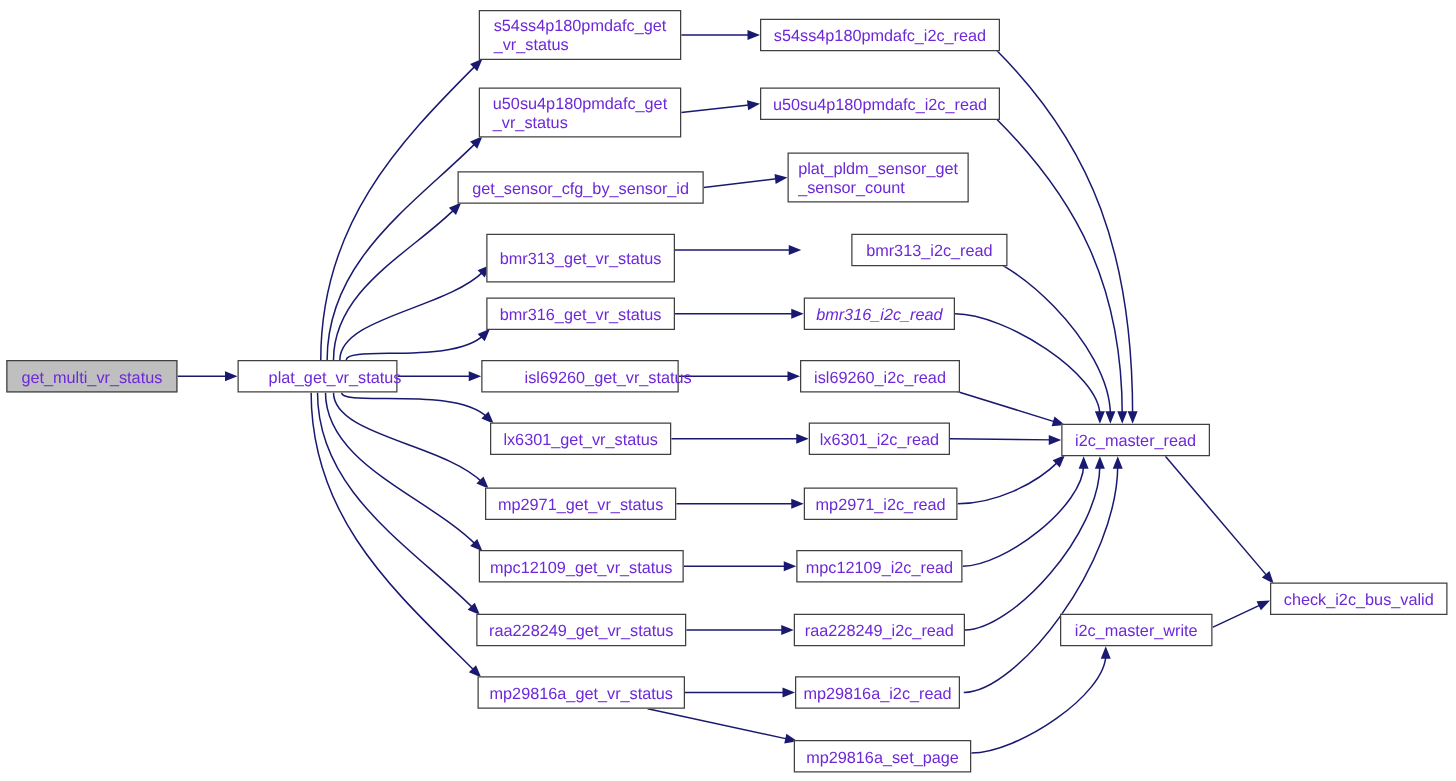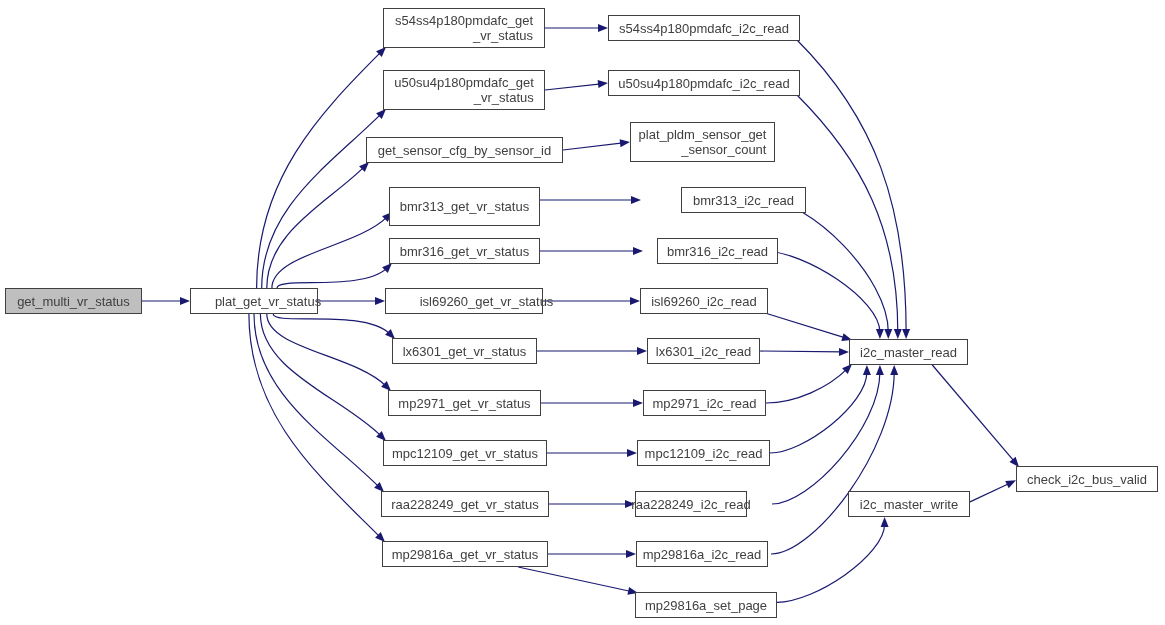--- a/index.html
+++ b/index.html
@@ -1,23 +1,23 @@
 <!DOCTYPE html>
 <html><head>
 <meta charset="utf-8">
 <style>
   html,body{margin:0;padding:0;background:#ffffff;}
   body{width:1165px;height:625px;font-family:"Liberation Sans",sans-serif;}
   .canvas{position:relative;width:1165px;height:625px;background:#ffffff;overflow:hidden;}
   .edge-layer{position:absolute;left:0;top:0;width:1165px;height:625px;}
   .node{
     position:absolute;box-sizing:border-box;
-    border:1.5px solid #404040;background:#ffffff;color:#404040;
+    border:1.5px solid #404040;background:#ffffff;color:#6d28d9;
     display:flex;align-items:center;justify-content:center;
-    text-align:right;font-size:13px;line-height:15px;
+    text-align:left;font-size:13px;line-height:15px;
     white-space:pre-line;cursor:pointer;
   }
   .node.highlight{background:#bfbfbf;}
 </style>
 </head>
 <body>
 
 <div class="canvas">
   <svg class="edge-layer" id="edge-layer" viewBox="0 0 1165 625">
       <g>
@@ -183,25 +183,25 @@
       <div class="node" style="left: 392px; top: 338px; width: 145px; height: 26px; border-color: rgb(64, 64, 64);">lx6301_get_vr_status</div>
       <div class="node" style="left: 388px; top: 390px; width: 153px; height: 26px; border-color: rgb(64, 64, 64);">mp2971_get_vr_status</div>
       <div class="node" style="left: 383px; top: 440px; width: 164px; height: 26px; border-color: rgb(64, 64, 64);">mpc12109_get_vr_status</div>
       <div class="node" style="left: 381px; top: 491px; width: 168px; height: 26px; border-color: rgb(64, 64, 64);">raa228249_get_vr_status</div>
       <div class="node" style="left: 382px; top: 541px; width: 166px; height: 26px; border-color: rgb(64, 64, 64);">mp29816a_get_vr_status</div>
       <div class="node" style="left: 608px; top: 15px; width: 192px; height: 26px; border-color: rgb(64, 64, 64);">s54ss4p180pmdafc_i2c_read</div>
       <div class="node" style="left: 608px; top: 70px; width: 192px; height: 26px; border-color: rgb(64, 64, 64);">u50su4p180pmdafc_i2c_read</div>
       <div class="node" style="left: 630px; top: 122px; width: 145px; height: 40px; border-color: rgb(64, 64, 64);">plat_pldm_sensor_get
 _sensor_count</div>
       <div class="node" style="left: 641px; top: 187px; width: 125px; height: 26px; border-color: rgb(64, 64, 64); margin-left: 40px;">bmr313_i2c_read</div>
-      <div class="node" style="left: 657px; top: 238px; width: 121px; height: 26px; border-color: rgb(64, 64, 64);">bmr316_i2c_read</div>
+      <div class="node" style="left: 643px; top: 238px; width: 121px; height: 26px; border-color: rgb(64, 64, 64); font-style: italic;">bmr316_i2c_read</div>
       <div class="node" style="left: 640px; top: 288px; width: 128px; height: 26px; border-color: rgb(64, 64, 64);">isl69260_i2c_read</div>
       <div class="node" style="left: 647px; top: 338px; width: 113px; height: 26px; border-color: rgb(64, 64, 64);">lx6301_i2c_read</div>
       <div class="node" style="left: 643px; top: 390px; width: 123px; height: 26px; border-color: rgb(64, 64, 64);">mp2971_i2c_read</div>
       <div class="node" style="left: 637px; top: 440px; width: 133px; height: 26px; border-color: rgb(64, 64, 64);">mpc12109_i2c_read</div>
-      <div class="node" style="left: 635px; top: 491px; width: 112px; height: 26px; border-color: rgb(64, 64, 64);">raa228249_i2c_read</div>
+      <div class="node" style="left: 635px; top: 491px; width: 137px; height: 26px; border-color: rgb(64, 64, 64);">raa228249_i2c_read</div>
       <div class="node" style="left: 636px; top: 541px; width: 132px; height: 26px; border-color: rgb(64, 64, 64);">mp29816a_i2c_read</div>
       <div class="node" style="left: 635px; top: 592px; width: 142px; height: 26px; border-color: rgb(64, 64, 64);">mp29816a_set_page</div>
       <div class="node" style="left: 849px; top: 339px; width: 119px; height: 26px; border-color: rgb(64, 64, 64);">i2c_master_read</div>
       <div class="node" style="left: 848px; top: 491px; width: 122px; height: 26px; border-color: rgb(64, 64, 64);">i2c_master_write</div>
       <div class="node" style="left: 1016px; top: 466px; width: 142px; height: 26px; border-color: rgb(64, 64, 64);">check_i2c_bus_valid</div>
     </div>
 </div>
 
 </body></html>

